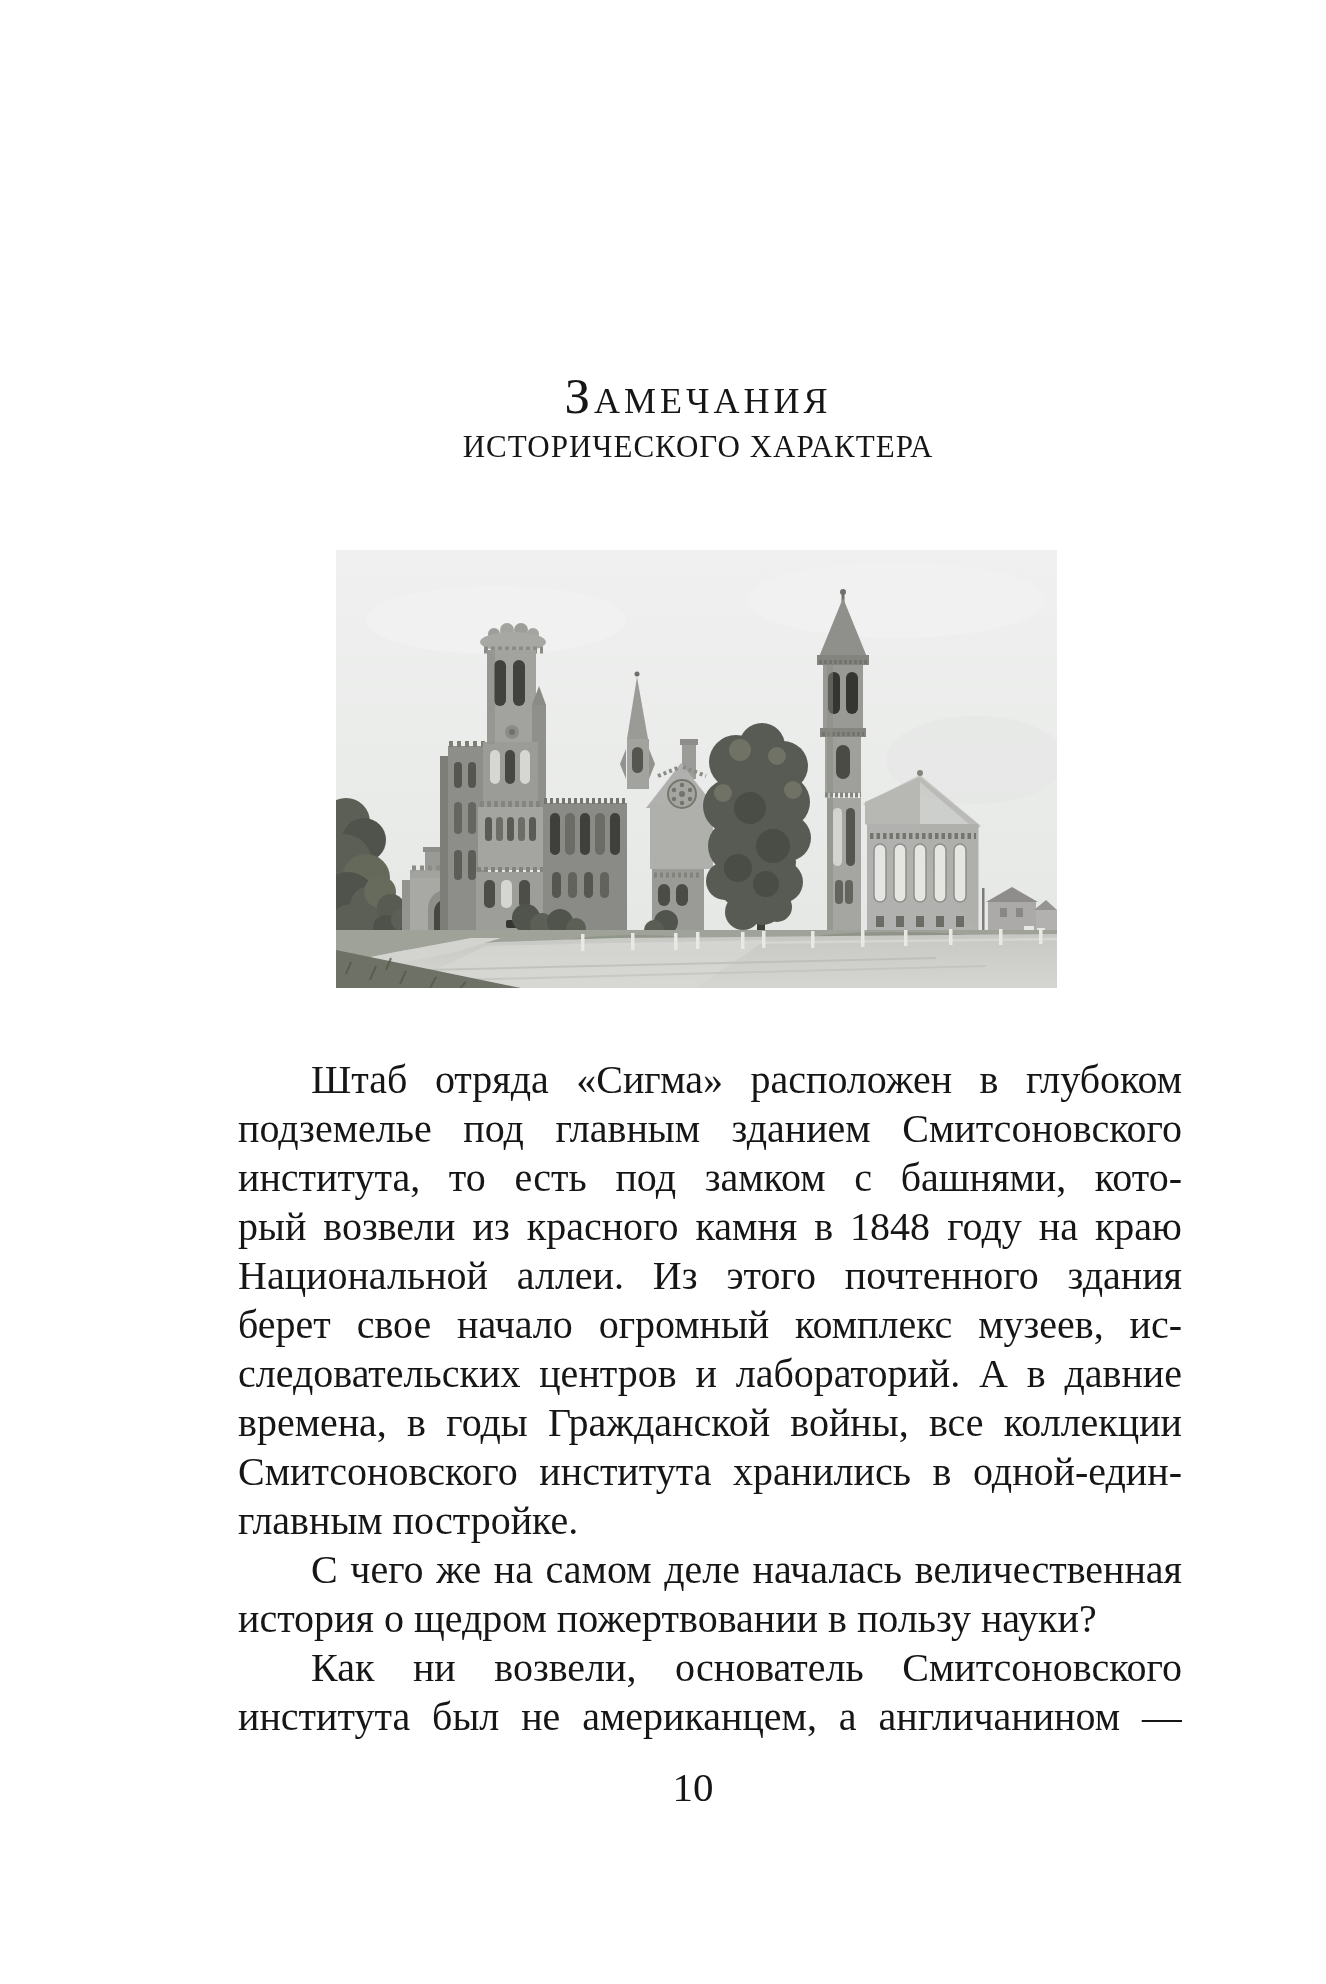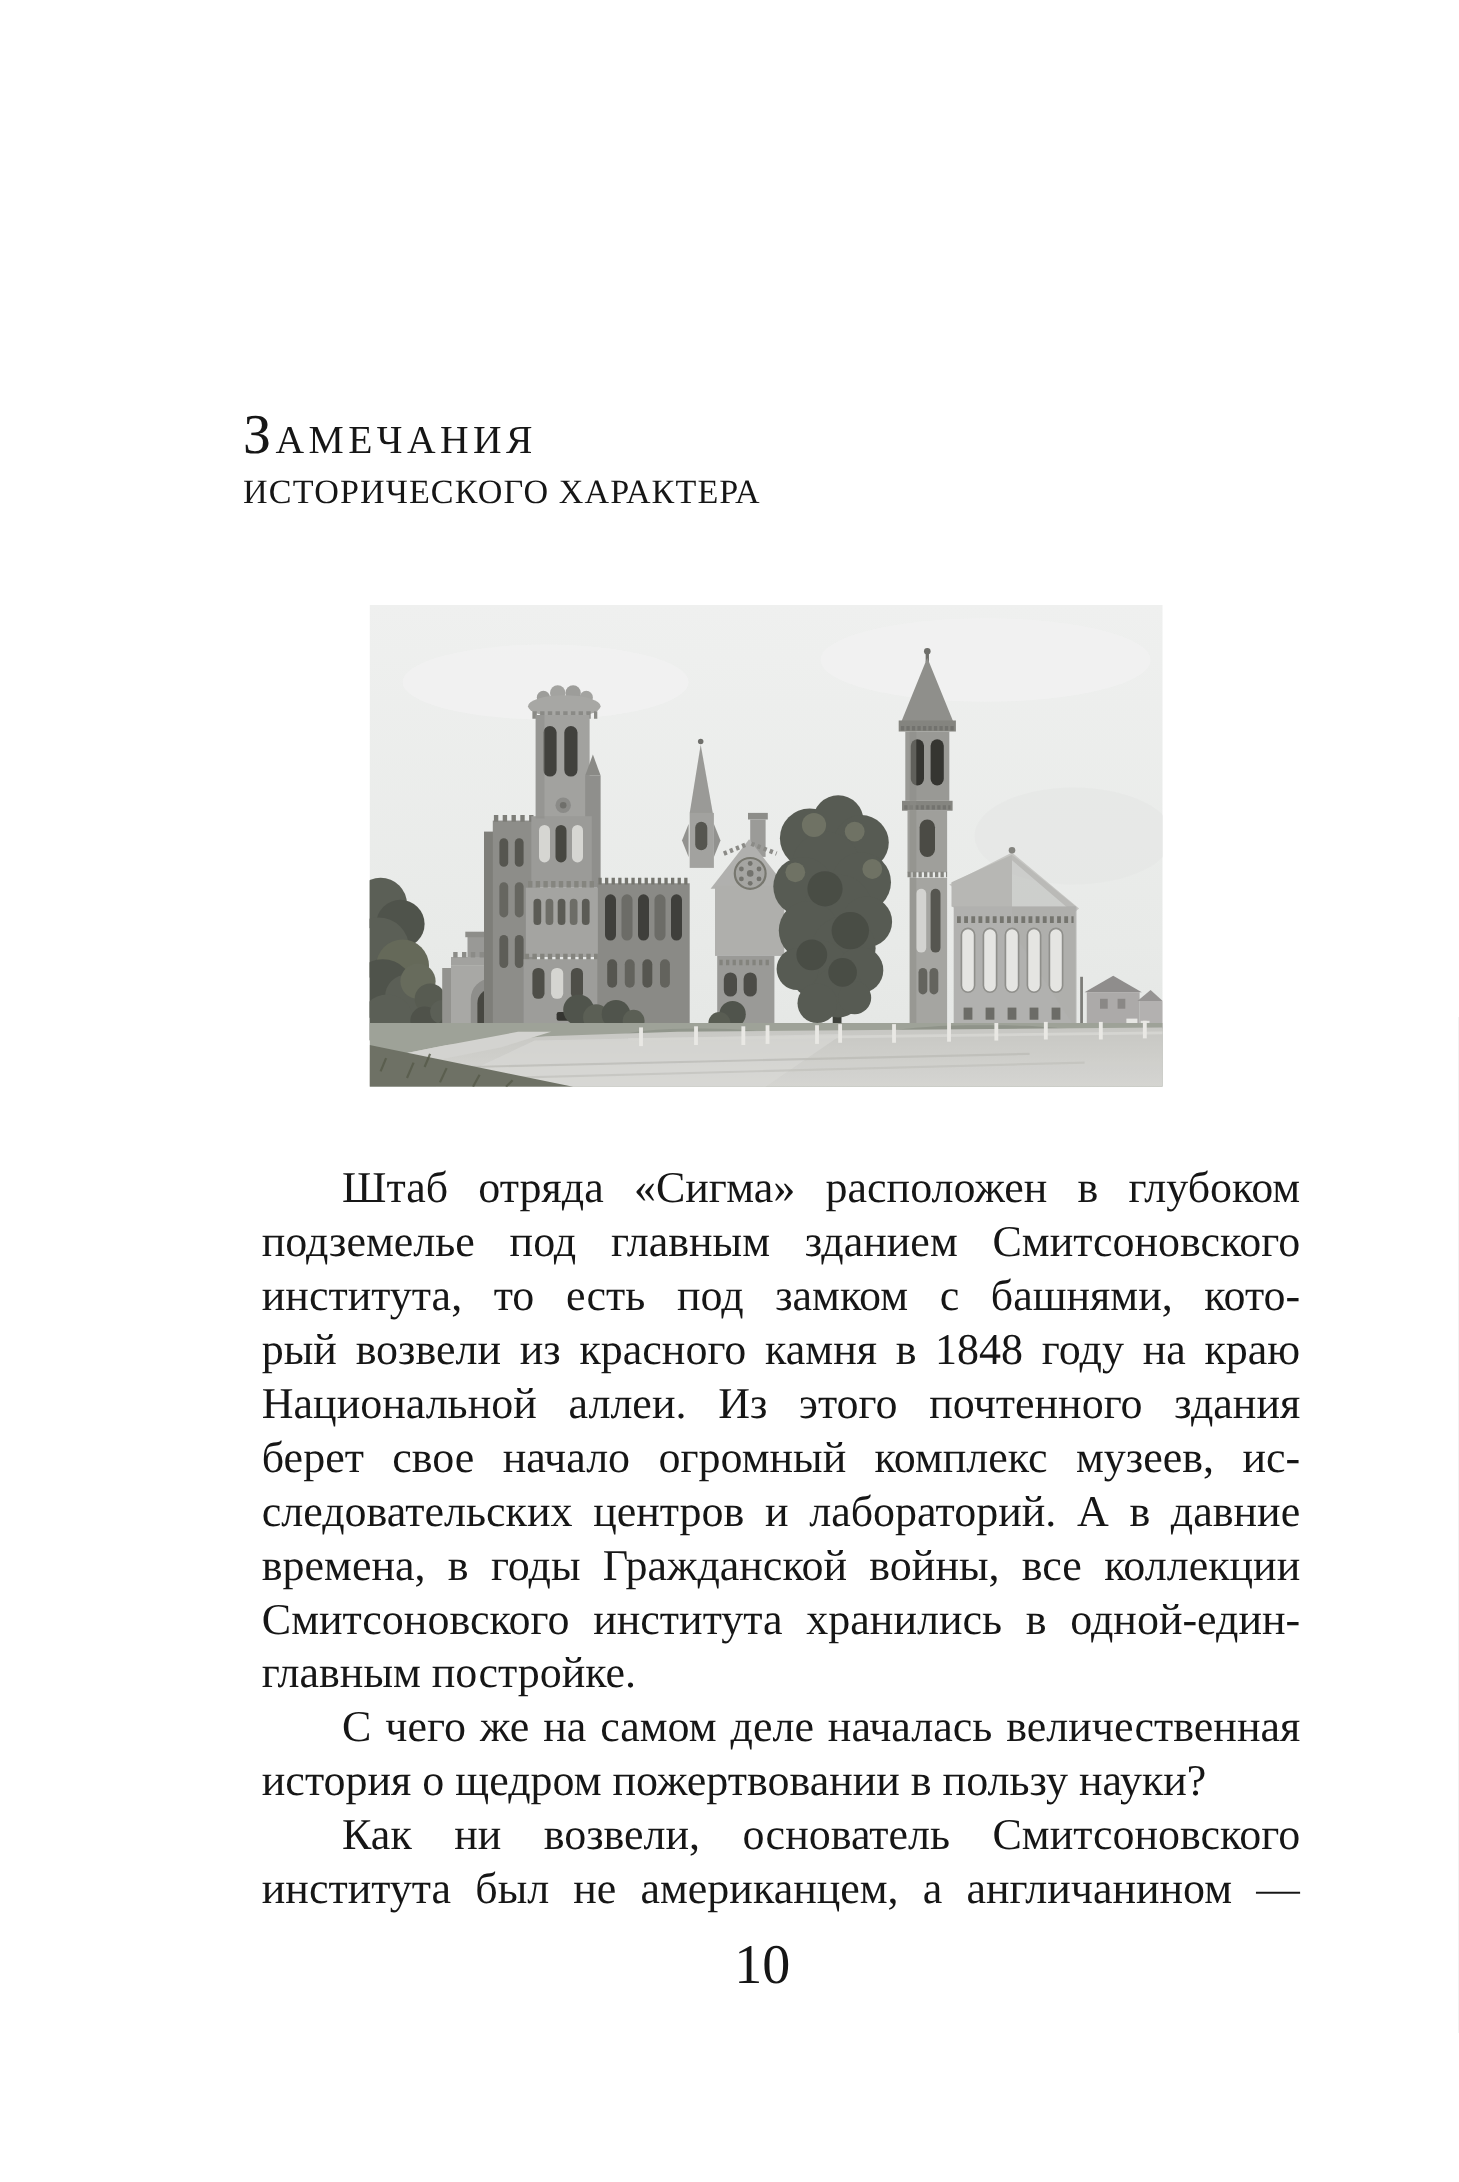--- a/index.html
+++ b/index.html
@@ -3,21 +3,21 @@
 <meta charset="utf-8">
 <style>
   html,body{margin:0;padding:0;background:#e8e8e8;}
   .page{
     position:relative;width:1326px;height:1984px;margin:0 auto;
     background:#ffffff;overflow:hidden;
     font-family:"Liberation Serif","DejaVu Serif",serif;
     color:#161616;
   }
   
-  .heading{position:absolute;left:221px;top:370px;width:978px;text-align:left;}
+  .heading{position:absolute;left:209px;top:370px;width:978px;text-align:center;}
   .heading .h-line1{
     font-size:51px;line-height:53px;font-variant:small-caps;
     letter-spacing:4px;white-space:nowrap;
   }
   .heading .h-line2{
     font-size:31px;line-height:47px;text-transform:uppercase;
     letter-spacing:1px;white-space:nowrap;
   }
   
   .photo{
@@ -28,21 +28,21 @@
   .body-text{
     position:absolute;left:204px;top:1055px;width:978px;
     font-size:40px;line-height:49px;
   }
   .line{white-space:nowrap;overflow:hidden;margin-left:34px;}
   .line.fill{text-align:justify;text-align-last:justify;}
   .line.indent{padding-left:73px;}
   
   .folio{
     position:absolute;left:204px;top:1764px;width:978px;
-    text-align:center;font-size:51px;line-height:47px;
+    text-align:center;font-size:41px;line-height:47px;
   }
 </style>
 </head>
 <body>
 
 <div class="page">
 
   <div class="heading">
     <div class="h-line1">Замечания</div>
     <div class="h-line2">исторического характера</div>

